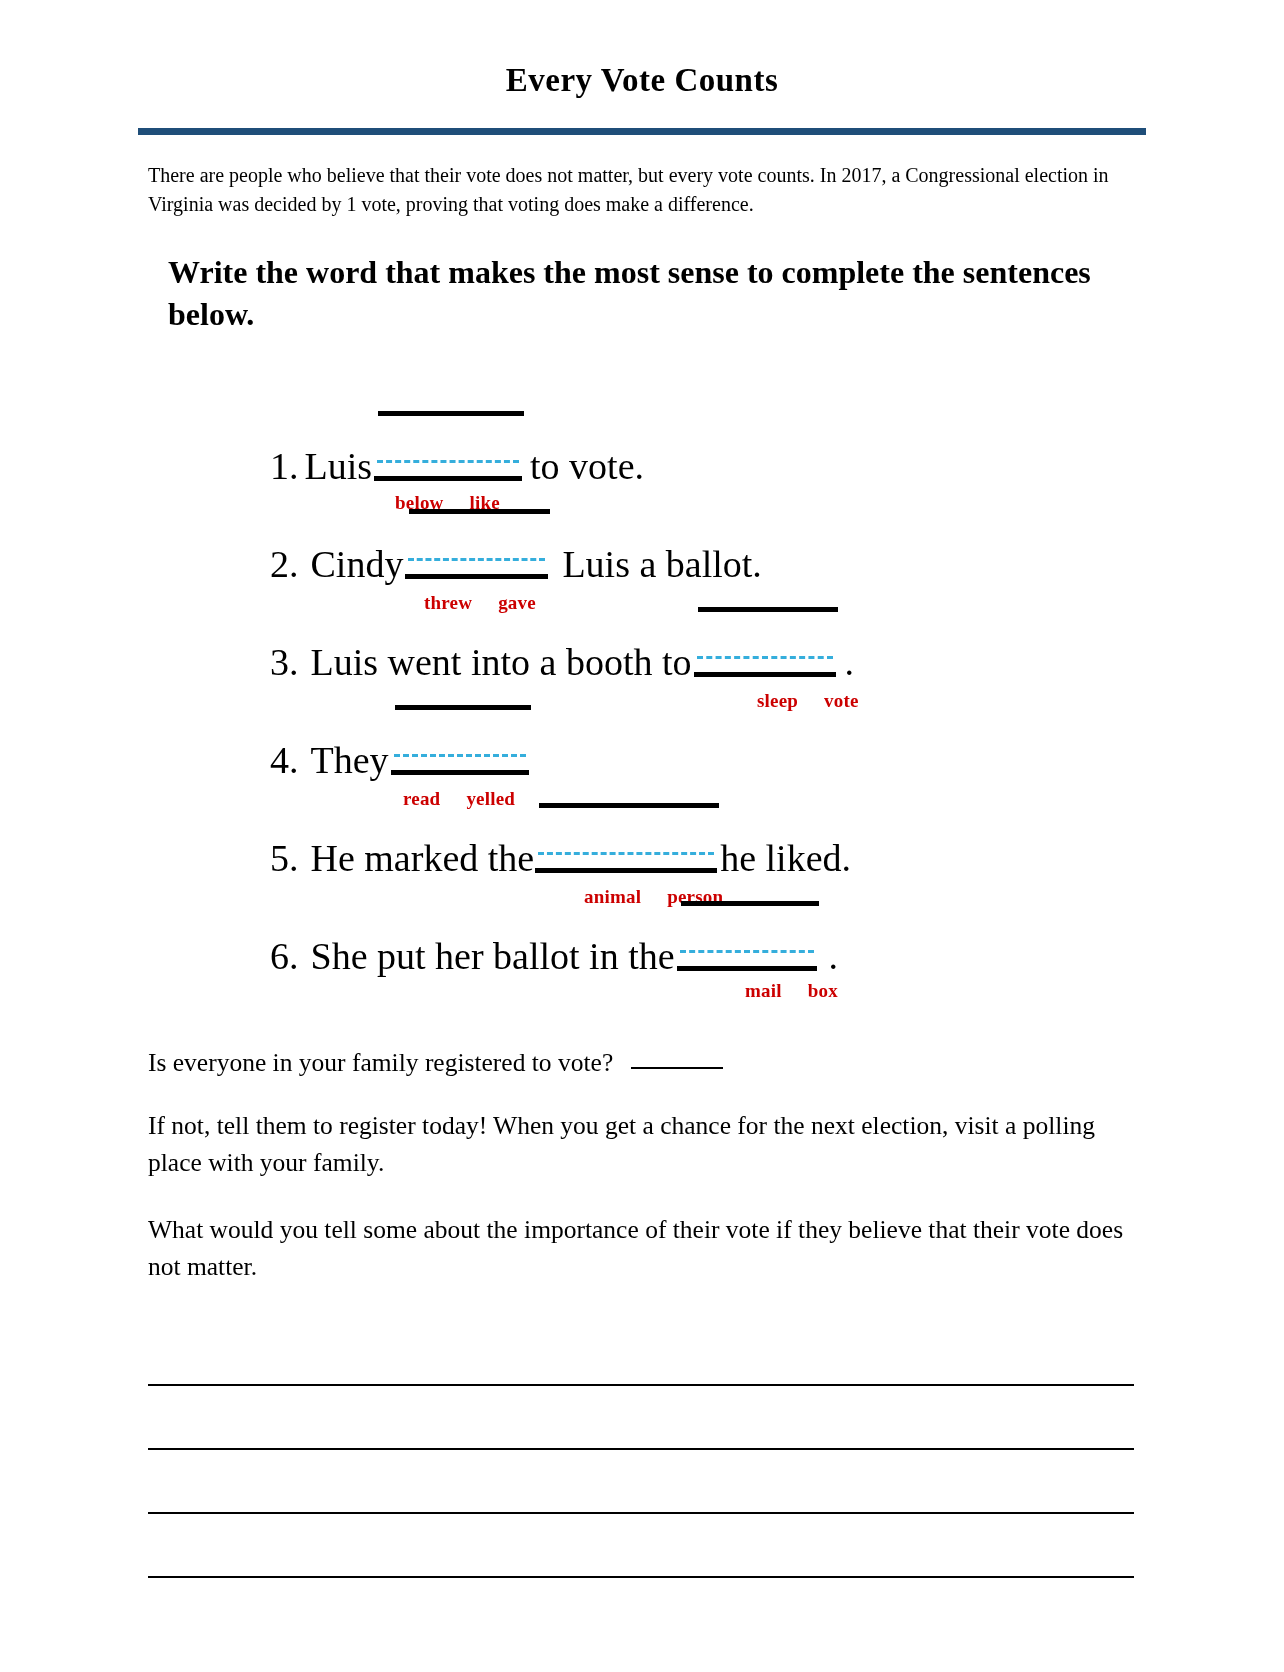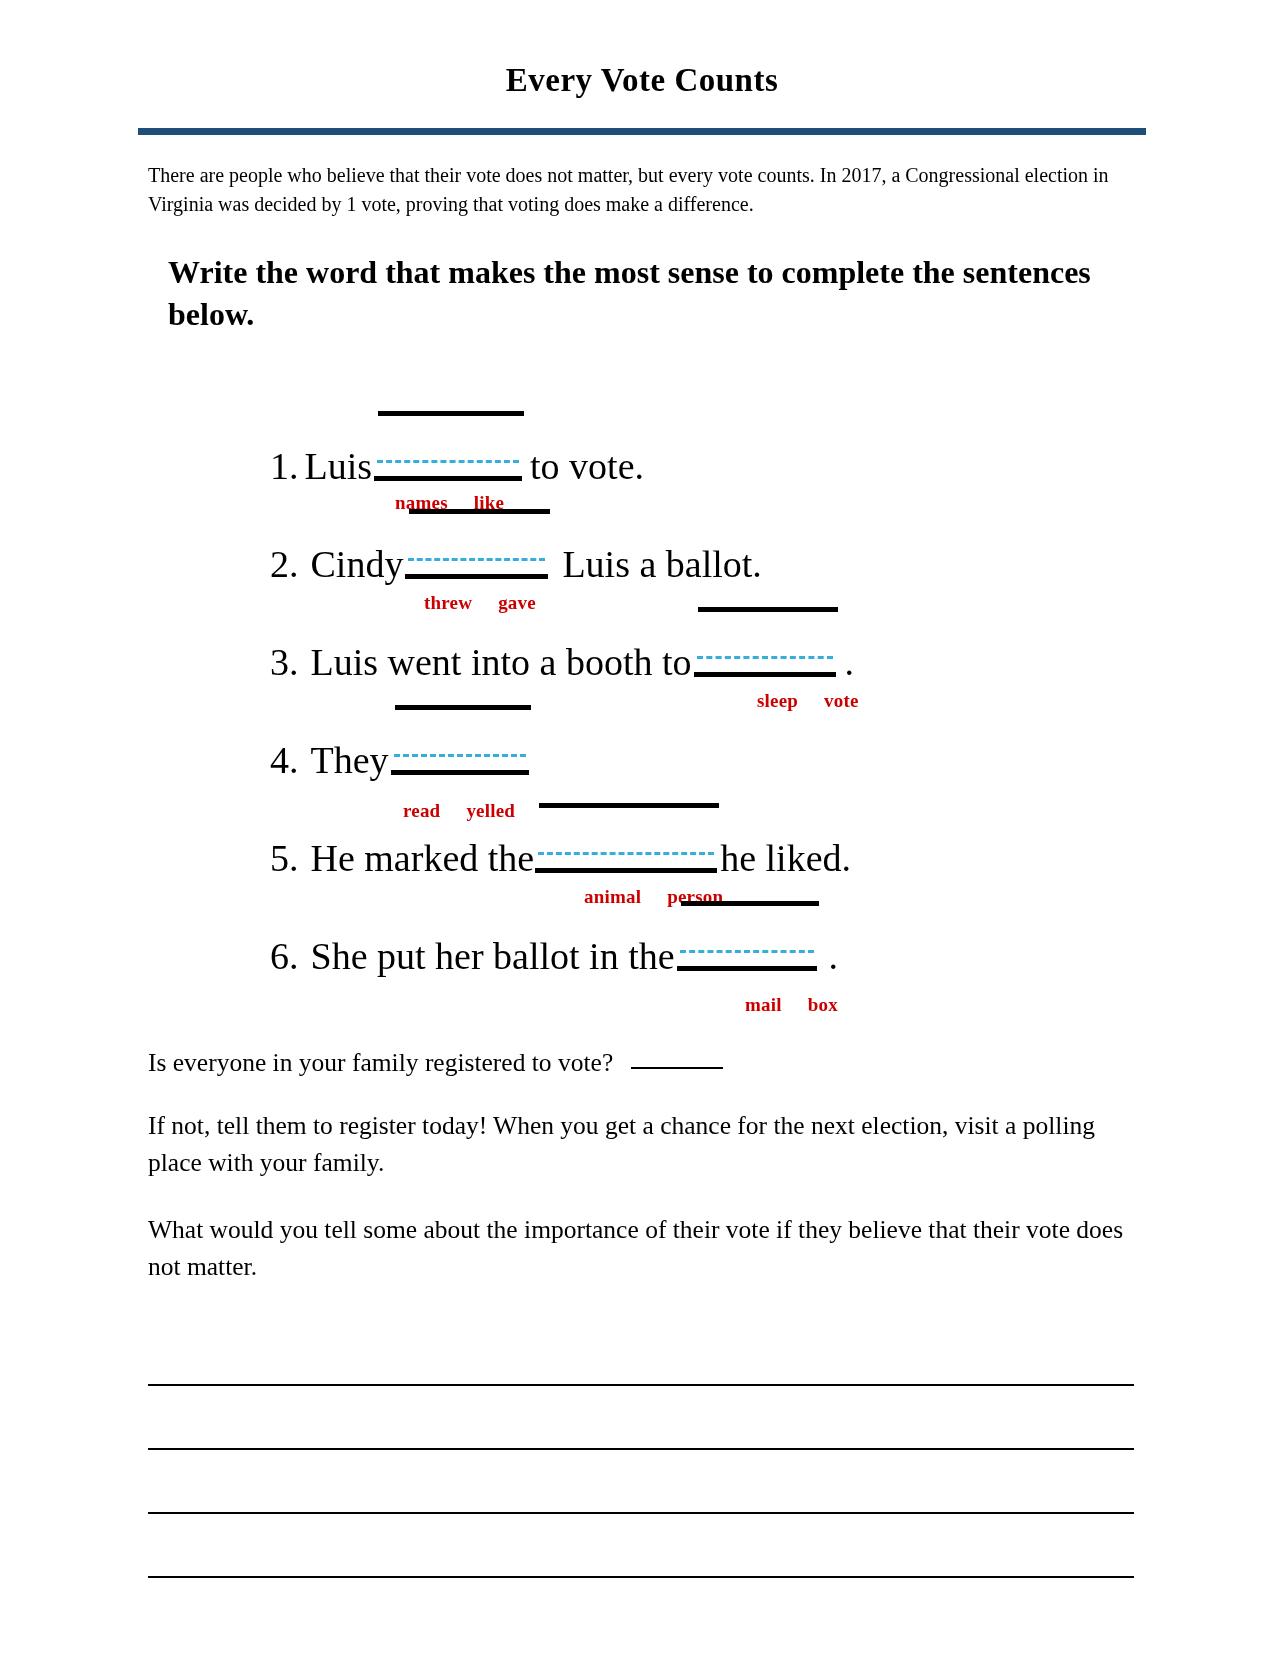--- a/index.html
+++ b/index.html
@@ -178,21 +178,21 @@
         <span class="qnum">1.</span>
         <span class="qtext" style="margin-left:6px;">Luis</span>
         <span class="blank" style="width:148px; margin:0 2px;">
           <span class="topbar"></span>
           <span class="dash"></span>
           <span class="botbar"></span>
         </span>
         <span class="qtext" style="margin-left:6px;">to vote.</span>
       </div>
       <div class="choices" style="left:395px; top:80px;">
-        <span class="c1">names</span><span class="c2">like</span>
+        <span class="c1">below</span><span class="c2">like</span>
       </div>
     </div>
 
     <div class="qrow">
       <div class="qline" style="left:270px; top:28px;">
         <span class="qnum">2.</span>
         <span class="qtext" style="margin-left:12px;">Cindy</span>
         <span class="blank" style="width:143px; margin:0 2px;">
           <span class="topbar"></span>
           <span class="dash"></span>
@@ -224,21 +224,21 @@
     <div class="qrow">
       <div class="qline" style="left:270px; top:28px;">
         <span class="qnum">4.</span>
         <span class="qtext" style="margin-left:12px;">They</span>
         <span class="blank" style="width:138px; margin:0 2px;">
           <span class="topbar"></span>
           <span class="dash"></span>
           <span class="botbar"></span>
         </span>
       </div>
-      <div class="choices" style="left:403px; top:94px;">
+      <div class="choices" style="left:403px; top:82px;">
         <span class="c1">read</span><span class="c2">yelled</span>
       </div>
     </div>
 
     <div class="qrow">
       <div class="qline" style="left:270px; top:28px;">
         <span class="qnum">5.</span>
         <span class="qtext" style="margin-left:12px;">He marked the</span>
         <span class="blank" style="width:182px; margin:0 1px;">
           <span class="topbar"></span>
@@ -256,21 +256,21 @@
       <div class="qline" style="left:270px; top:28px;">
         <span class="qnum">6.</span>
         <span class="qtext" style="margin-left:12px;">She put her ballot in the</span>
         <span class="blank" style="width:140px; margin:0 2px;">
           <span class="topbar"></span>
           <span class="dash"></span>
           <span class="botbar"></span>
         </span>
         <span class="qtext" style="margin-left:10px;">.</span>
       </div>
-      <div class="choices" style="left:745px; top:92px;">
+      <div class="choices" style="left:745px; top:78px;">
         <span class="c1">mail</span><span class="c2">box</span>
       </div>
     </div>
 
   </div>
 
   <div class="bottom" style="margin-top:44px;">
     <div class="bq">
       <span>Is everyone in your family registered to vote?</span><span class="shortline"></span>
     </div>

